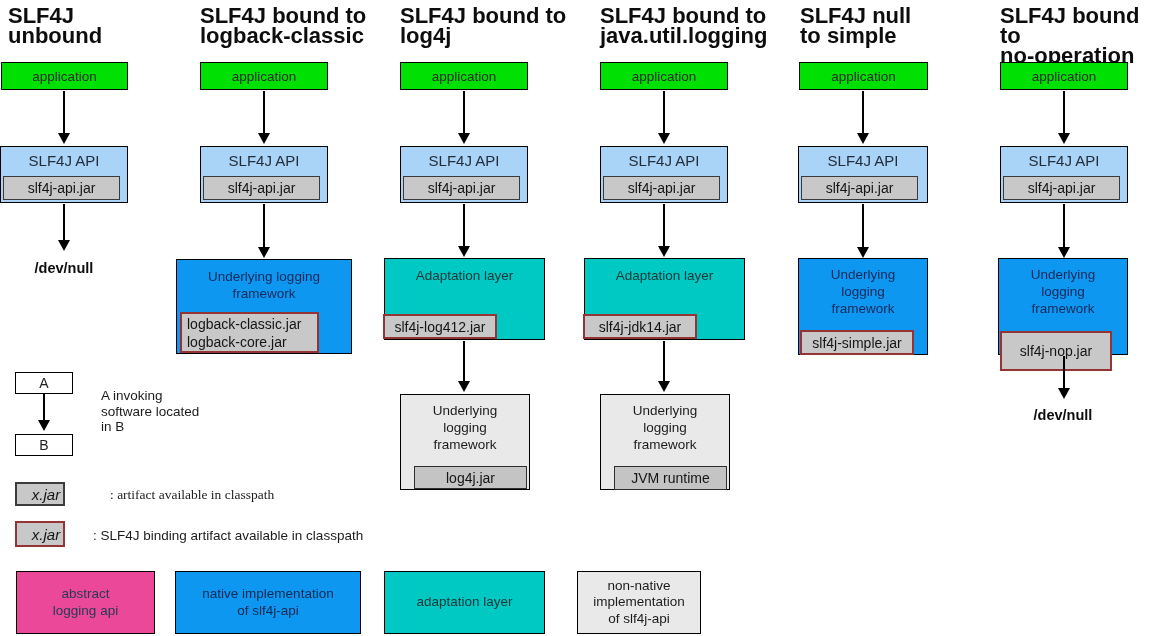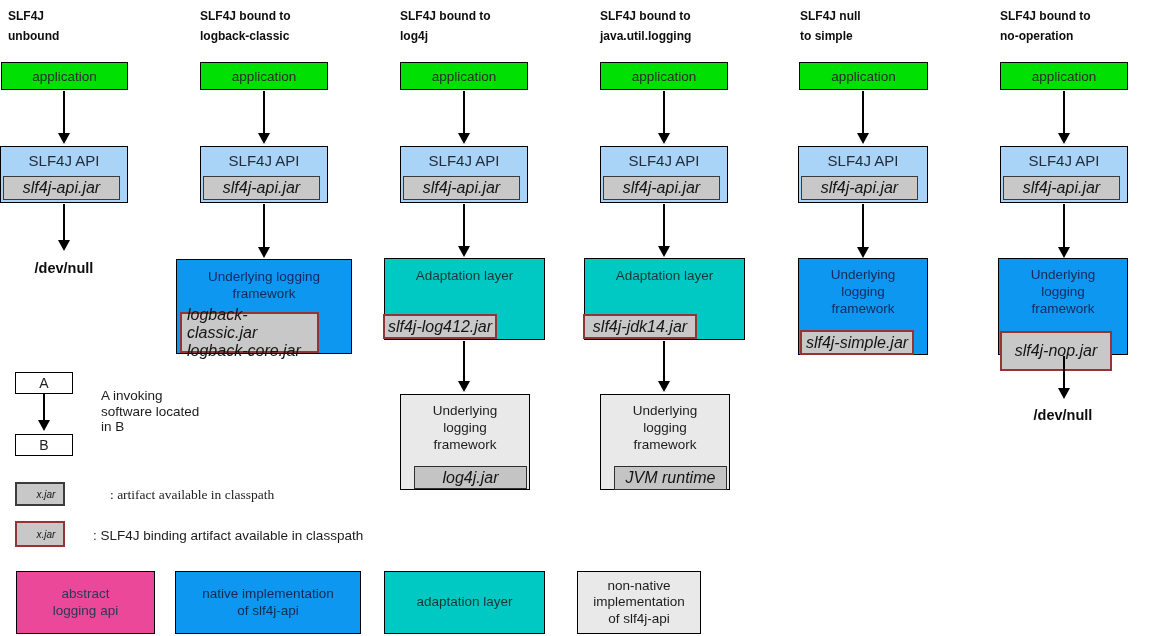--- a/index.html
+++ b/index.html
@@ -1,39 +1,39 @@
 <!DOCTYPE html>
 <html><head>
 <meta charset="utf-8">
 <style>
   html,body{margin:0;padding:0;background:#fff;}
   #canvas{position:relative;width:1152px;height:636px;background:#fff;overflow:hidden;
           font-family:"Liberation Sans","DejaVu Sans",sans-serif;color:#111;}
   .ml{white-space:pre-line;}
-  .title{position:absolute;font-size:12px;font-weight:bold;line-height:20px;color:#0d0d0d;}
+  .title{position:absolute;font-size:22px;font-weight:bold;line-height:20px;color:#0d0d0d;}
   .box{position:absolute;box-sizing:border-box;border:1px solid #000;text-align:center;}
   .app{background:#00e103;font-size:13.5px;color:#2b2b2b;display:flex;align-items:center;justify-content:center;}
   .apibox{background:#a9d3f7;}
   .apilabel{position:absolute;width:100%;top:5px;font-size:15px;color:#232c3a;text-align:center;}
   .jar{position:absolute;box-sizing:border-box;background:#c8c8c8;border:1px solid #3a3a3a;
-       font-style:italic;font-size:16px;color:#151515;display:flex;align-items:center;justify-content:center;}
+       font-size:14px;color:#151515;display:flex;align-items:center;justify-content:center;}
   .jar.binding{border:2px solid #943434;}
   .bluebox{background:#0e97f0;color:#15295b;font-size:13.5px;line-height:17px;}
   .tealbox{background:#00c9c4;color:#173636;font-size:13.5px;}
   .graybox{background:#e9e9e9;color:#1c1c1c;font-size:13.5px;line-height:17px;}
   .fwjar{background:#c4c4c4;border:1px solid #2e2e2e;margin-left:13px;}
   .arrow{position:absolute;width:2px;background:#000;}
   .arrow::after{content:"";position:absolute;left:-5px;bottom:-11px;width:0;height:0;
                 border-left:6px solid transparent;border-right:6px solid transparent;border-top:11px solid #000;}
   .devnull{position:absolute;font-size:14.5px;font-weight:bold;text-align:center;color:#0d0d0d;}
   .legendbox{position:absolute;box-sizing:border-box;border:1px solid #000;background:#fff;
              font-size:14px;display:flex;align-items:center;justify-content:center;color:#222;}
   .legendtext{position:absolute;font-size:13.5px;line-height:15.5px;color:#1c1c1c;margin-left:20px;}
   .xjar{position:absolute;box-sizing:border-box;background:#c8c8c8;border:2px solid #3c3c3c;
-        font-style:italic;font-size:10px;display:flex;align-items:center;justify-content:center;color:#151515;padding-left:12px;}
+        font-style:italic;font-size:15px;display:flex;align-items:center;justify-content:center;color:#151515;padding-left:12px;}
   .xjar.binding{border:2px solid #943434;}
   .typebox{position:absolute;box-sizing:border-box;border:1px solid #000;font-size:13.5px;line-height:16.5px;
            display:flex;align-items:center;justify-content:center;text-align:center;}
   .t-abstract{background:#ec4899;color:#283a55;}
   .t-native{background:#0e97f0;color:#122a52;}
   .t-adapt{background:#00c9c4;color:#173636;}
   .t-nonnative{background:#e9e9e9;color:#1c1c1c;}
 </style>
 </head>
 <body>

